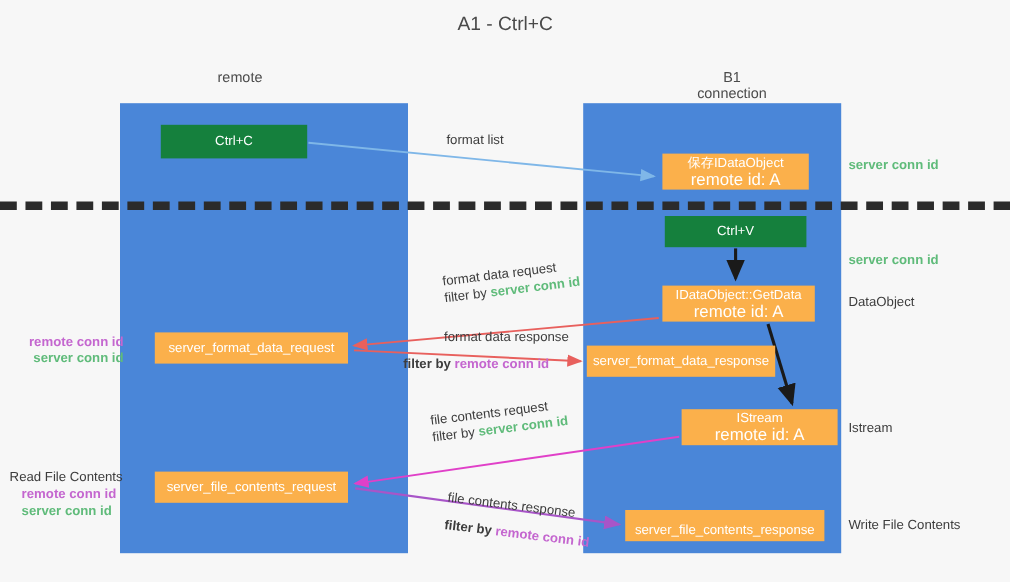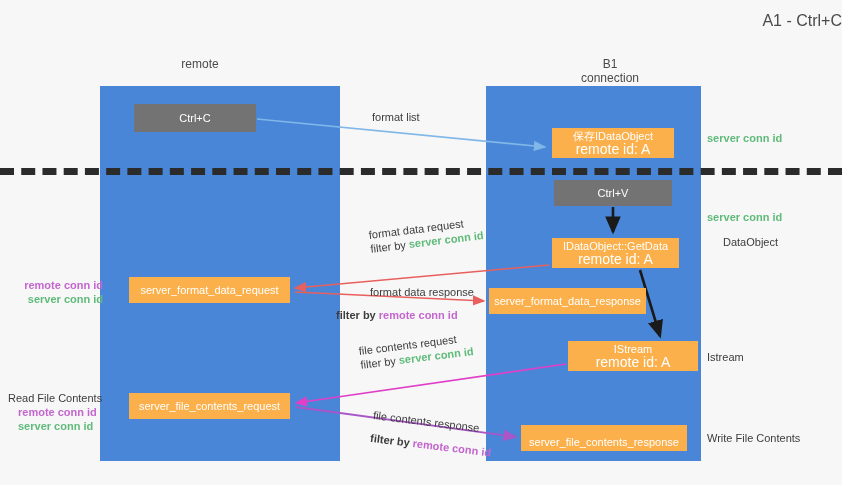--- a/index.html
+++ b/index.html
@@ -8,21 +8,21 @@
     background:#f7f7f7;
     font-family:"Liberation Sans",sans-serif;
     position:relative;overflow:hidden;
     color:#3c3c3c;
   }
   #stage{position:absolute;left:0;top:0;width:842px;height:485px;}
   .abs{position:absolute;}
 
   
   #title{
-    left:0;top:10px;width:842px;text-align:right;
+    left:0;top:10px;width:842px;text-align:center;
     font-size:16px;line-height:21px;color:#4a4a4a;
   }
 
   
   .col-head{
     text-align:center;font-size:12px;line-height:14px;color:#4a4a4a;
   }
   #head-a1{left:120px;top:57px;width:160px;}
   #head-b1{left:520px;top:57px;width:180px;}
 
@@ -32,21 +32,21 @@
   #lane-b1{left:486px;top:86px;width:215px;height:375px;}
 
   
   .box{
     box-sizing:border-box;
     display:flex;flex-direction:column;
     align-items:center;justify-content:center;
     color:#ffffff;font-size:11px;line-height:13px;
     text-align:center;padding:2px 4px;
   }
-  .box.green{background:#737373;justify-content:center;}
+  .box.green{background:#15803d;justify-content:center;}
   .box.orange{background:#fbb04b;}
   .box .l2{font-size:14px;line-height:13px;}
 
   #box-ctrlc{left:134px;top:104px;width:122px;height:28px;}
   #box-idataobject{left:552px;top:128px;width:122px;height:30px;}
   #box-ctrlv{left:554px;top:180px;width:118px;height:26px;}
   #box-getdata{left:552px;top:238px;width:127px;height:30px;}
   #box-fmt-req{left:129px;top:277px;width:161px;height:26px;}
   #box-fmt-res{left:489px;top:288px;width:157px;height:26px;}
   #box-istream{left:568px;top:341px;width:130px;height:30px;}
@@ -61,29 +61,29 @@
 
   
   .anno{font-size:11px;line-height:14px;color:#3c3c3c;white-space:nowrap;}
   .green-t{color:#5fbb7a;font-weight:bold;}
   .mag-t{color:#c466cf;font-weight:bold;}
   .bold-lbl{font-weight:bold;}
 
   #lbl-format-list{left:372px;top:110px;}
   #lbl-srv-1{left:707px;top:131px;}
   #lbl-srv-2{left:707px;top:210px;}
-  #lbl-dataobject{left:707px;top:235px;margin-left:16px;}
+  #lbl-dataobject{left:707px;top:245px;}
   #lbl-istream{left:707px;top:350px;}
   #lbl-writefile{left:707px;top:431px;}
 
   #lbl-left-1{left:8px;top:278px;text-align:right;width:95px;}
   #lbl-left-2{left:8px;top:391px;width:110px;}
 
   #lbl-fmt-req{left:368px;top:228px;transform:rotate(-7deg);transform-origin:left top;}
-  #lbl-fmt-res{left:336px;top:285px;}
+  #lbl-fmt-res{left:336px;top:274px;}
   #lbl-file-req{left:358px;top:344px;transform:rotate(-7deg);transform-origin:left top;}
   #lbl-file-res{left:374px;top:408px;transform:rotate(7deg);transform-origin:left top;}
 
   #arrows{left:0;top:0;width:842px;height:485px;pointer-events:none;}
 </style>
 </head>
 <body>
 
 <div id="stage">
 

